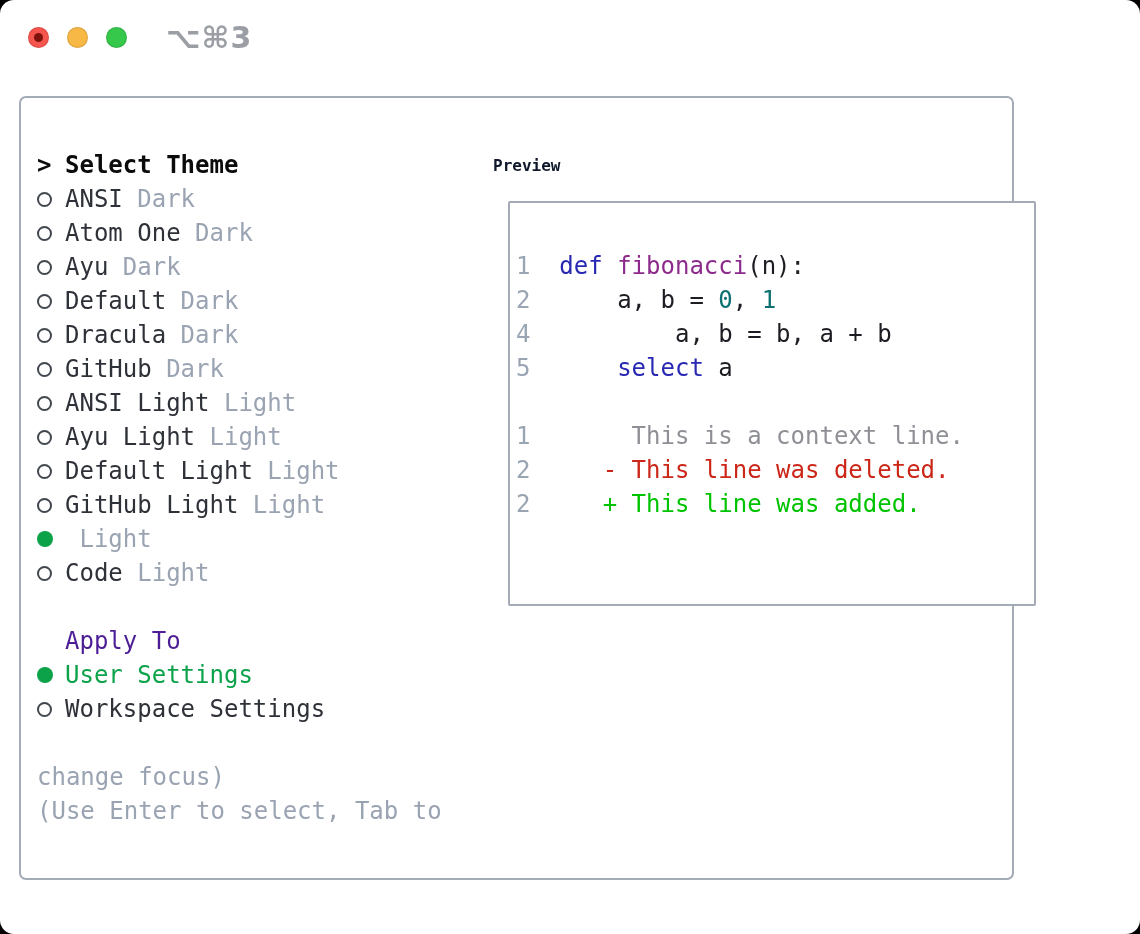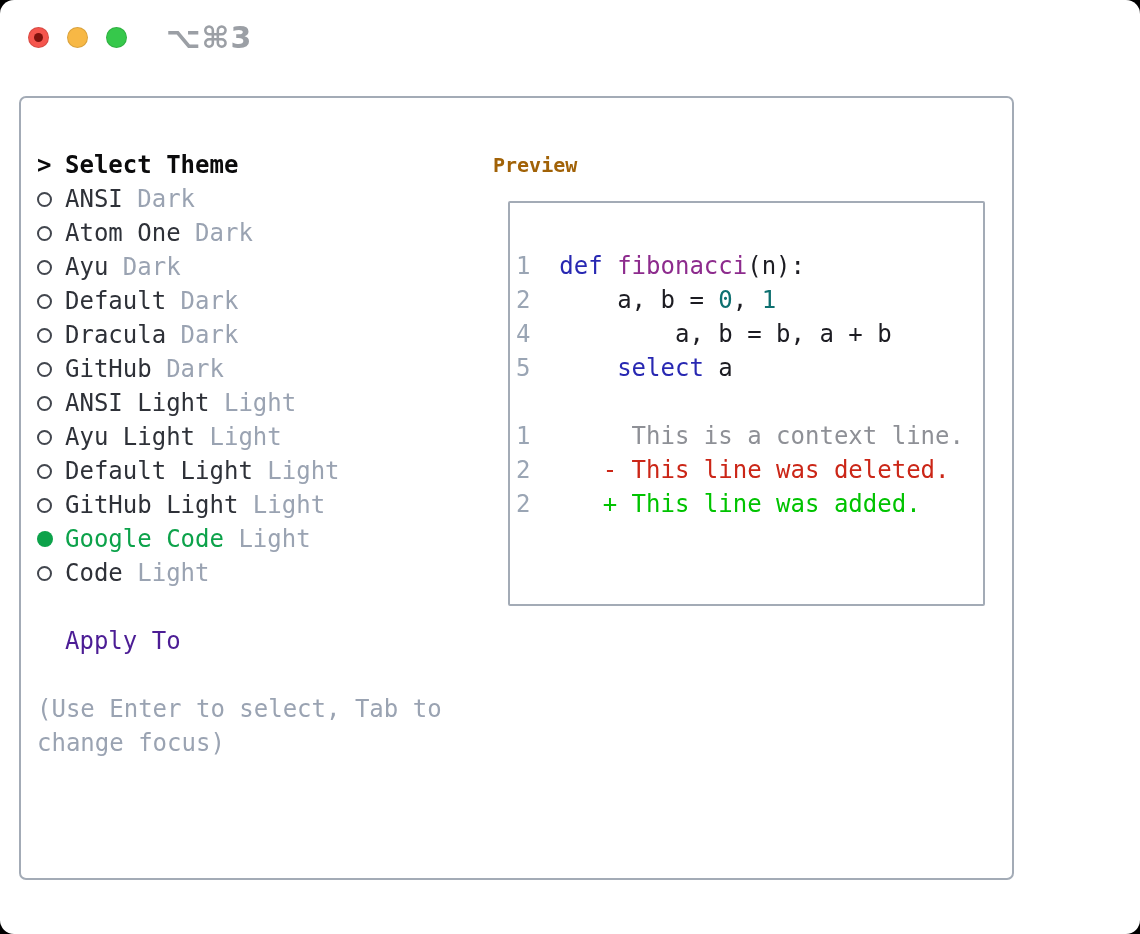--- a/index.html
+++ b/index.html
@@ -49,24 +49,24 @@
   }
   .radio.on{border:none;width:16px;height:16px;background:var(--accent-green);}
   .item-name{color:var(--text-dark);}
   .item-name.selected{color:var(--accent-green);}
   .item-variant{color:var(--muted);}
   .section-title span{color:#4c1d95;}
   .hint-line{color:var(--muted);}
   
   .preview-title{
     position:absolute;left:472px;top:50px;height:34px;display:flex;align-items:center;
-    font-size:20px;font-weight:700;color:#a16207;
+    font-size:16px;font-weight:700;color:#0f172a;
   }
   .preview-box{
-    position:absolute;left:487px;top:103px;width:477px;height:405px;
+    position:absolute;left:487px;top:103px;width:528px;height:405px;
     border:2px solid var(--border);border-radius:2px;background:#fff;
     box-sizing:border-box;overflow:hidden;
   }
   .code{padding:46px 0 0 6px;}
   .code-line{height:34px;font-size:24px;line-height:34px;white-space:pre;}
   .gut{color:var(--gutter);}
   .c-kw{color:var(--keyword);}
   .c-fn{color:var(--function);}
   .c-lit{color:var(--literal);}
   .c-pln{color:var(--plain);}
@@ -97,32 +97,36 @@
           <div class="row"><span class="marker"><span class="radio"></span></span><span class="item-name">ANSI</span><span class="item-variant"> Dark</span></div>
           <div class="row"><span class="marker"><span class="radio"></span></span><span class="item-name">Atom One</span><span class="item-variant"> Dark</span></div>
           <div class="row"><span class="marker"><span class="radio"></span></span><span class="item-name">Ayu</span><span class="item-variant"> Dark</span></div>
           <div class="row"><span class="marker"><span class="radio"></span></span><span class="item-name">Default</span><span class="item-variant"> Dark</span></div>
           <div class="row"><span class="marker"><span class="radio"></span></span><span class="item-name">Dracula</span><span class="item-variant"> Dark</span></div>
           <div class="row"><span class="marker"><span class="radio"></span></span><span class="item-name">GitHub</span><span class="item-variant"> Dark</span></div>
           <div class="row"><span class="marker"><span class="radio"></span></span><span class="item-name">ANSI Light</span><span class="item-variant"> Light</span></div>
           <div class="row"><span class="marker"><span class="radio"></span></span><span class="item-name">Ayu Light</span><span class="item-variant"> Light</span></div>
           <div class="row"><span class="marker"><span class="radio"></span></span><span class="item-name">Default Light</span><span class="item-variant"> Light</span></div>
           <div class="row"><span class="marker"><span class="radio"></span></span><span class="item-name">GitHub Light</span><span class="item-variant"> Light</span></div>
-          <div class="row"><span class="marker"><span class="radio on"></span></span><span class="item-name selected">Google Code</span><span class="item-variant"> Light</span></div>
+          <div class="row"><span class="marker"><span class="radio on"></span></span><span class="item-variant"> Light</span></div>
           <div class="row"><span class="marker"><span class="radio"></span></span><span class="item-name">Code</span><span class="item-variant"> Light</span></div>
         </div>
       <div class="row"></div>
       <div class="row section-title">
         <span class="marker"></span>
         <span>Apply To</span>
       </div>
+      <div id="apply-items">
+          <div class="row"><span class="marker"><span class="radio on"></span></span><span class="item-name selected">User Settings</span></div>
+          <div class="row"><span class="marker"><span class="radio"></span></span><span class="item-name">Workspace Settings</span></div>
+        </div>
       <div class="row"></div>
       <div>
+        <div class="row hint-line">change focus)</div>
         <div class="row hint-line">(Use Enter to select, Tab to</div>
-        <div class="row hint-line">change focus)</div>
       </div>
     </div>
 
     <div class="preview-title">Preview</div>
     <div class="preview-box">
       <div class="code" id="code-lines">
           <div class="code-line"><span class="gut">1</span><span class="c-pln">  </span><span class="c-kw">def</span><span class="c-pln"> </span><span class="c-fn">fibonacci</span><span class="c-pln">(n):</span></div>
           <div class="code-line"><span class="gut">2</span><span class="c-pln">      a, b = </span><span class="c-lit">0</span><span class="c-pln">, </span><span class="c-lit">1</span></div>
           <div class="code-line"><span class="gut">4</span><span class="c-pln">          a, b = b, a + b</span></div>
           <div class="code-line"><span class="gut">5</span><span class="c-pln">      </span><span class="c-kw">select</span><span class="c-pln"> a</span></div>

